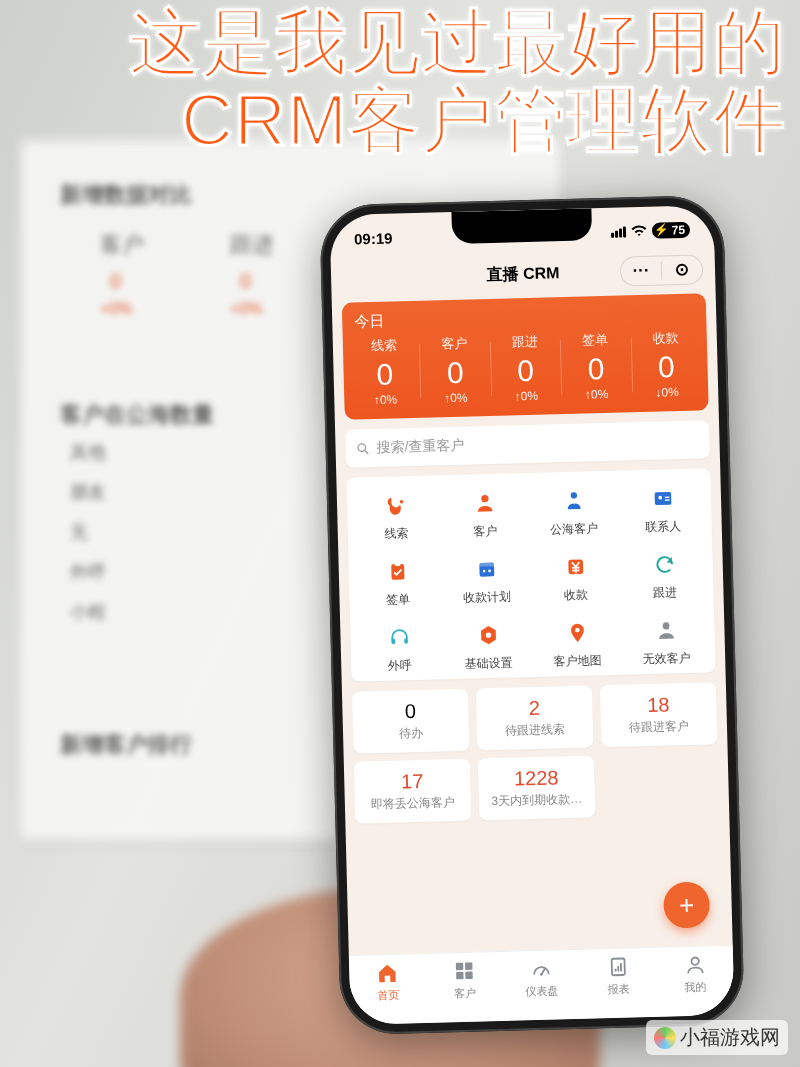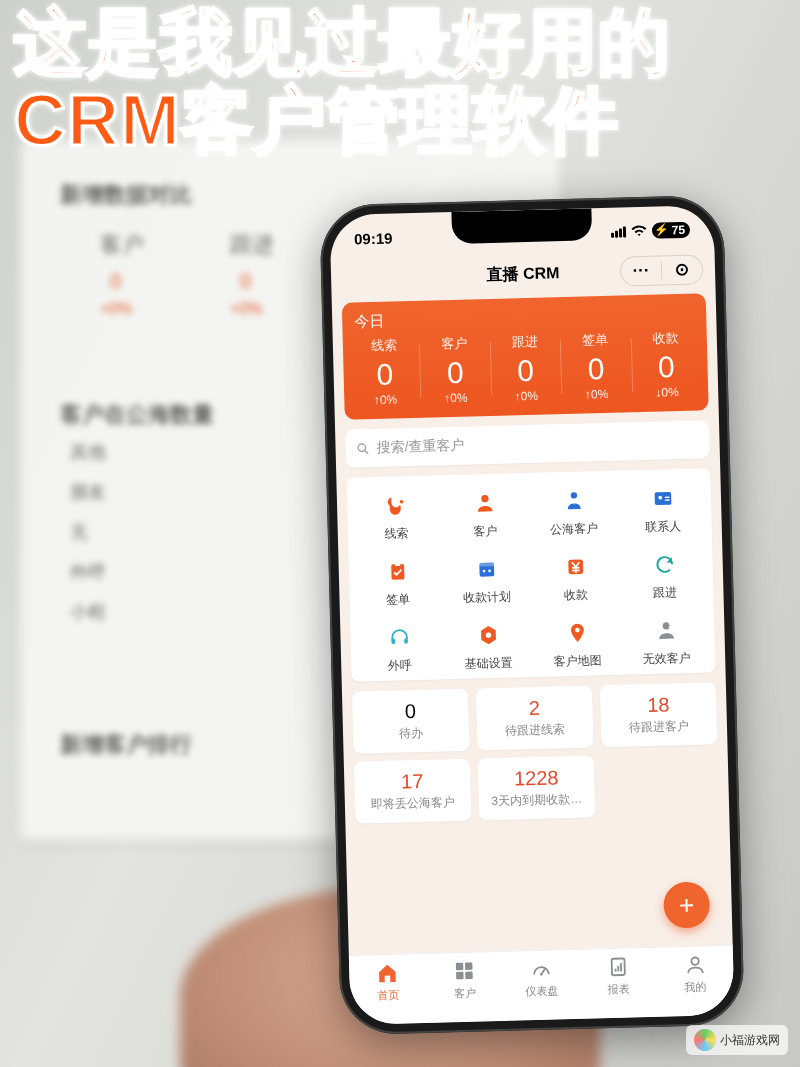--- a/index.html
+++ b/index.html
@@ -5,21 +5,21 @@
 * { margin:0; padding:0; box-sizing:border-box; font-family:-apple-system,"PingFang SC","Helvetica Neue",sans-serif; }
 body { width:800px; height:1067px; overflow:hidden; position:relative; }
 
 
 .bg { position:absolute; inset:0; background:linear-gradient(115deg,#ced0cc 0%,#e3e4e0 40%,#c8c9c5 100%); filter:blur(0px); }
 .bg-window { position:absolute; top:140px; left:20px; width:540px; height:700px; background:#f7f7f5; border-radius:6px; filter:blur(6px); opacity:.9; box-shadow:0 4px 12px rgba(0,0,0,.1);}
 .bg-label { position:absolute; color:#666; font-size:22px; filter:blur(3px); }
 .bg-num { position:absolute; color:#e55a2b; font-size:20px; filter:blur(3px); }
 
 
-.headline { position:absolute; top:4px; left:0; width:100%; text-align:left; font-size:72px; line-height:1.08; font-weight:700; color:#ff5b15; -webkit-text-stroke:3px #fff; text-shadow:0 0 6px #fff,0 0 6px #fff; letter-spacing:1px; padding:0 14px;}
+.headline { position:absolute; top:4px; left:0; width:100%; text-align:right; font-size:72px; line-height:1.08; font-weight:400; color:#ff5b15; -webkit-text-stroke:3px #fff; text-shadow:0 0 6px #fff,0 0 6px #fff; letter-spacing:1px; padding:0 14px;}
 
 
 .hand { position:absolute; left:180px; bottom:-40px; width:420px; height:220px; background:radial-gradient(ellipse at 50% 40%, #d8a890 0%, #c08e76 60%, #a87762 100%); border-radius:50% 50% 20% 20%; filter:blur(6px);}
 
 
 .phone { position:absolute; left:330px; top:200px; width:404px; height:830px; background:#1a1a1a; border-radius:56px; padding:10px; box-shadow:0 10px 40px rgba(0,0,0,.4), inset 0 0 0 2px #444; transform:rotate(-1.5deg); }
 .screen { width:100%; height:100%; background:#f8efe9; border-radius:46px; overflow:hidden; position:relative; display:flex; flex-direction:column; }
 .notch { position:absolute; top:0; left:50%; transform:translateX(-50%); width:140px; height:32px; background:#000; border-radius:0 0 20px 20px; z-index:10;}
 
 
@@ -67,21 +67,21 @@
 
 .fab { position:absolute; right:22px; bottom:88px; width:46px; height:46px; border-radius:50%; background:#f0642d; box-shadow:0 4px 10px rgba(240,100,45,.5); display:flex; align-items:center; justify-content:center; color:#fff; font-size:26px;}
 
 
 .tabbar { height:70px; background:#fff; border-top:1px solid #eee; display:flex; padding-bottom:14px;}
 .tab { flex:1; display:flex; flex-direction:column; align-items:center; justify-content:center; gap:2px; font-size:11px; color:#888;}
 .tab.active { color:#f0642d;}
 .tab svg { width:22px; height:22px;}
 
 
-.wm { position:absolute; right:12px; bottom:12px; font-size:12px; color:#333; background:rgba(255,255,255,.7); padding:4px 8px; border-radius:6px; display:flex; align-items:center; gap:4px;}
+.wm { position:absolute; right:12px; bottom:12px; font-size:20px; color:#333; background:rgba(255,255,255,.7); padding:4px 8px; border-radius:6px; display:flex; align-items:center; gap:4px;}
 .wm .logo{ width:22px; height:22px; border-radius:50%; background:conic-gradient(#6c6,#fd5,#6cf,#f77,#6c6);}
 </style>
 </head>
 <body>
 
 <div class="bg">
   <div class="bg-window"></div>
   <div class="bg-label" style="top:180px;left:60px;font-weight:700">新增数据对比</div>
   <div class="bg-label" style="top:230px;left:100px">客户</div>
   <div class="bg-label" style="top:230px;left:230px">跟进</div>

